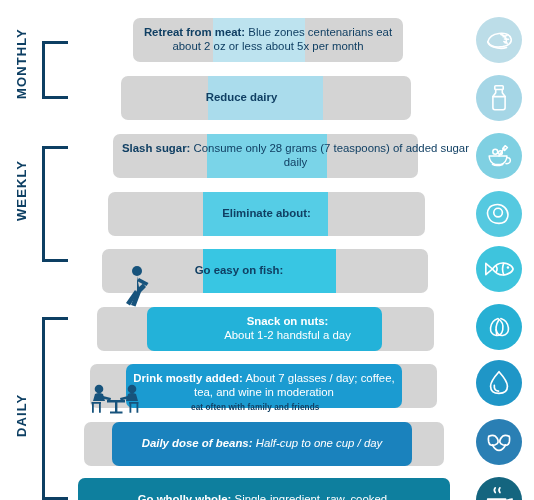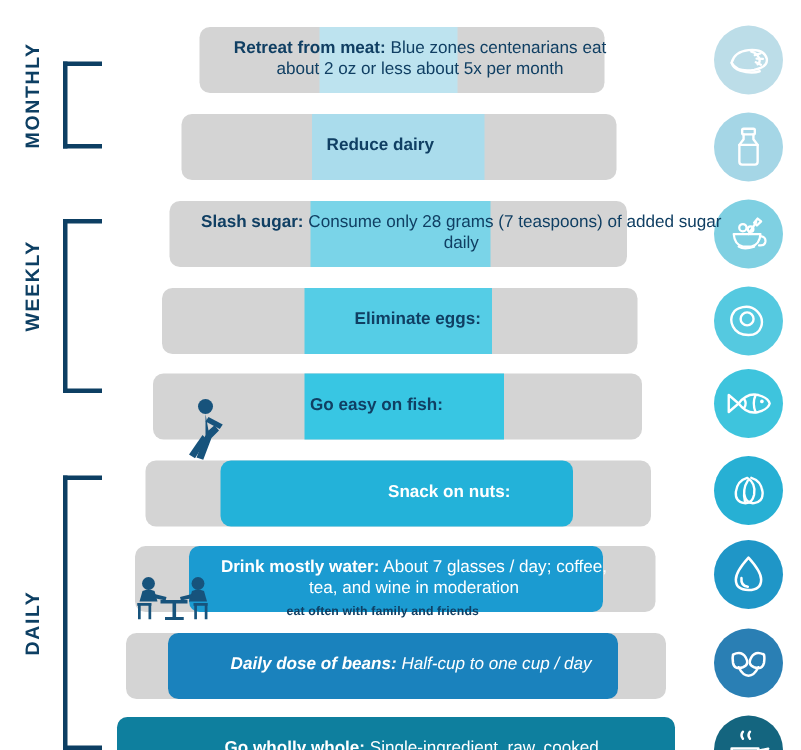--- a/index.html
+++ b/index.html
@@ -68,21 +68,20 @@
     height: 44px;
     display: flex;
     align-items: center;
     justify-content: center;
     text-align: center;
     line-height: 1.22;
     font-size: 11.4px;
     padding: 0 4px;
     box-sizing: border-box;
     z-index: 4;
-    margin-left: 12px;
   }
   .rowtext b {
     font-weight: bold;
   }
   .t-dark { color: #103f63; }
   .t-light { color: #ffffff; }
 
   
   .icon-badge {
     position: absolute;
@@ -149,21 +148,21 @@
     <div class="rowtext t-dark" style="left:113px; width:365px;border-radius:21px;">
       <span><b>Slash sugar:</b>
       <span>Consume only 28 grams (7 teaspoons) of added sugar daily</span></span>
     </div>
   </div>
 
   <div class="row" style="left:0; top:192px;">
     <div class="track" style="left:108px; width:317px;"></div>
     <div class="fill sq" style="left:203px; width:125px; background:#55cde6;"></div>
     <div class="rowtext t-dark" style="left:108px; width:317px;">
-      <span><b>Eliminate eggs:</b><br>
+      <span><b>Eliminate about:</b><br>
       </span>
     </div>
   </div>
 
   <div class="row" style="left:0; top:249px;">
     <div class="track" style="left:102px; width:326px;"></div>
     <div class="fill sq" style="left:203px; width:133px; background:#38c6e3;"></div>
     <div class="rowtext t-dark" style="left:102px; width:274px;">
       <span><b>Go easy on fish:</b><br>
       </span>
@@ -177,29 +176,29 @@
       <path d="M13 16 L22.5 21 L24.5 18 L15 13 Z" fill="#17537c"></path>
       <path d="M11 25 L2 38 L6 40.5 L14 28 Z" fill="#17537c"></path>
     </svg>
   </div>
 
   <div class="row" style="left:0; top:307px;">
     <div class="track" style="left:97px; width:337px;"></div>
     <div class="fill" style="left:147px; width:235px; background:#23b2d9;"></div>
     <div class="rowtext t-light" style="left:147px; width:281px;">
       <span><b>Snack on nuts:</b><br>
-      </span>
+      <span>About 1-2 handsful a day</span></span>
     </div>
   </div>
 
   <div class="row" style="left:0; top:364px;">
     <div class="track" style="left:90px; width:347px;"></div>
     <div class="fill" style="left:126px; width:276px; background:#1b9bd1;"></div>
     <div class="rowtext t-light" style="left:126px; width:276px;">
-      <span><b>Drink mostly water:</b>
+      <span><b>Drink mostly added:</b>
       <span>About 7 glasses / day; coffee, tea, and wine in moderation</span></span>
     </div>
   </div>
 
   <div class="figure" style="left:88px; top:383px;">
     <svg width="56" height="32" viewBox="0 0 56 32" aria-hidden="true">
 
       <circle cx="11" cy="6" r="4.3" fill="#17537c"></circle>
       <path d="M7 11 q4 -2 8 0 l2 7 -12 0 z" fill="#17537c"></path>
       <path d="M15 13 l8 2 -0.6 2.4 -8 -1.8 z" fill="#17537c"></path>

